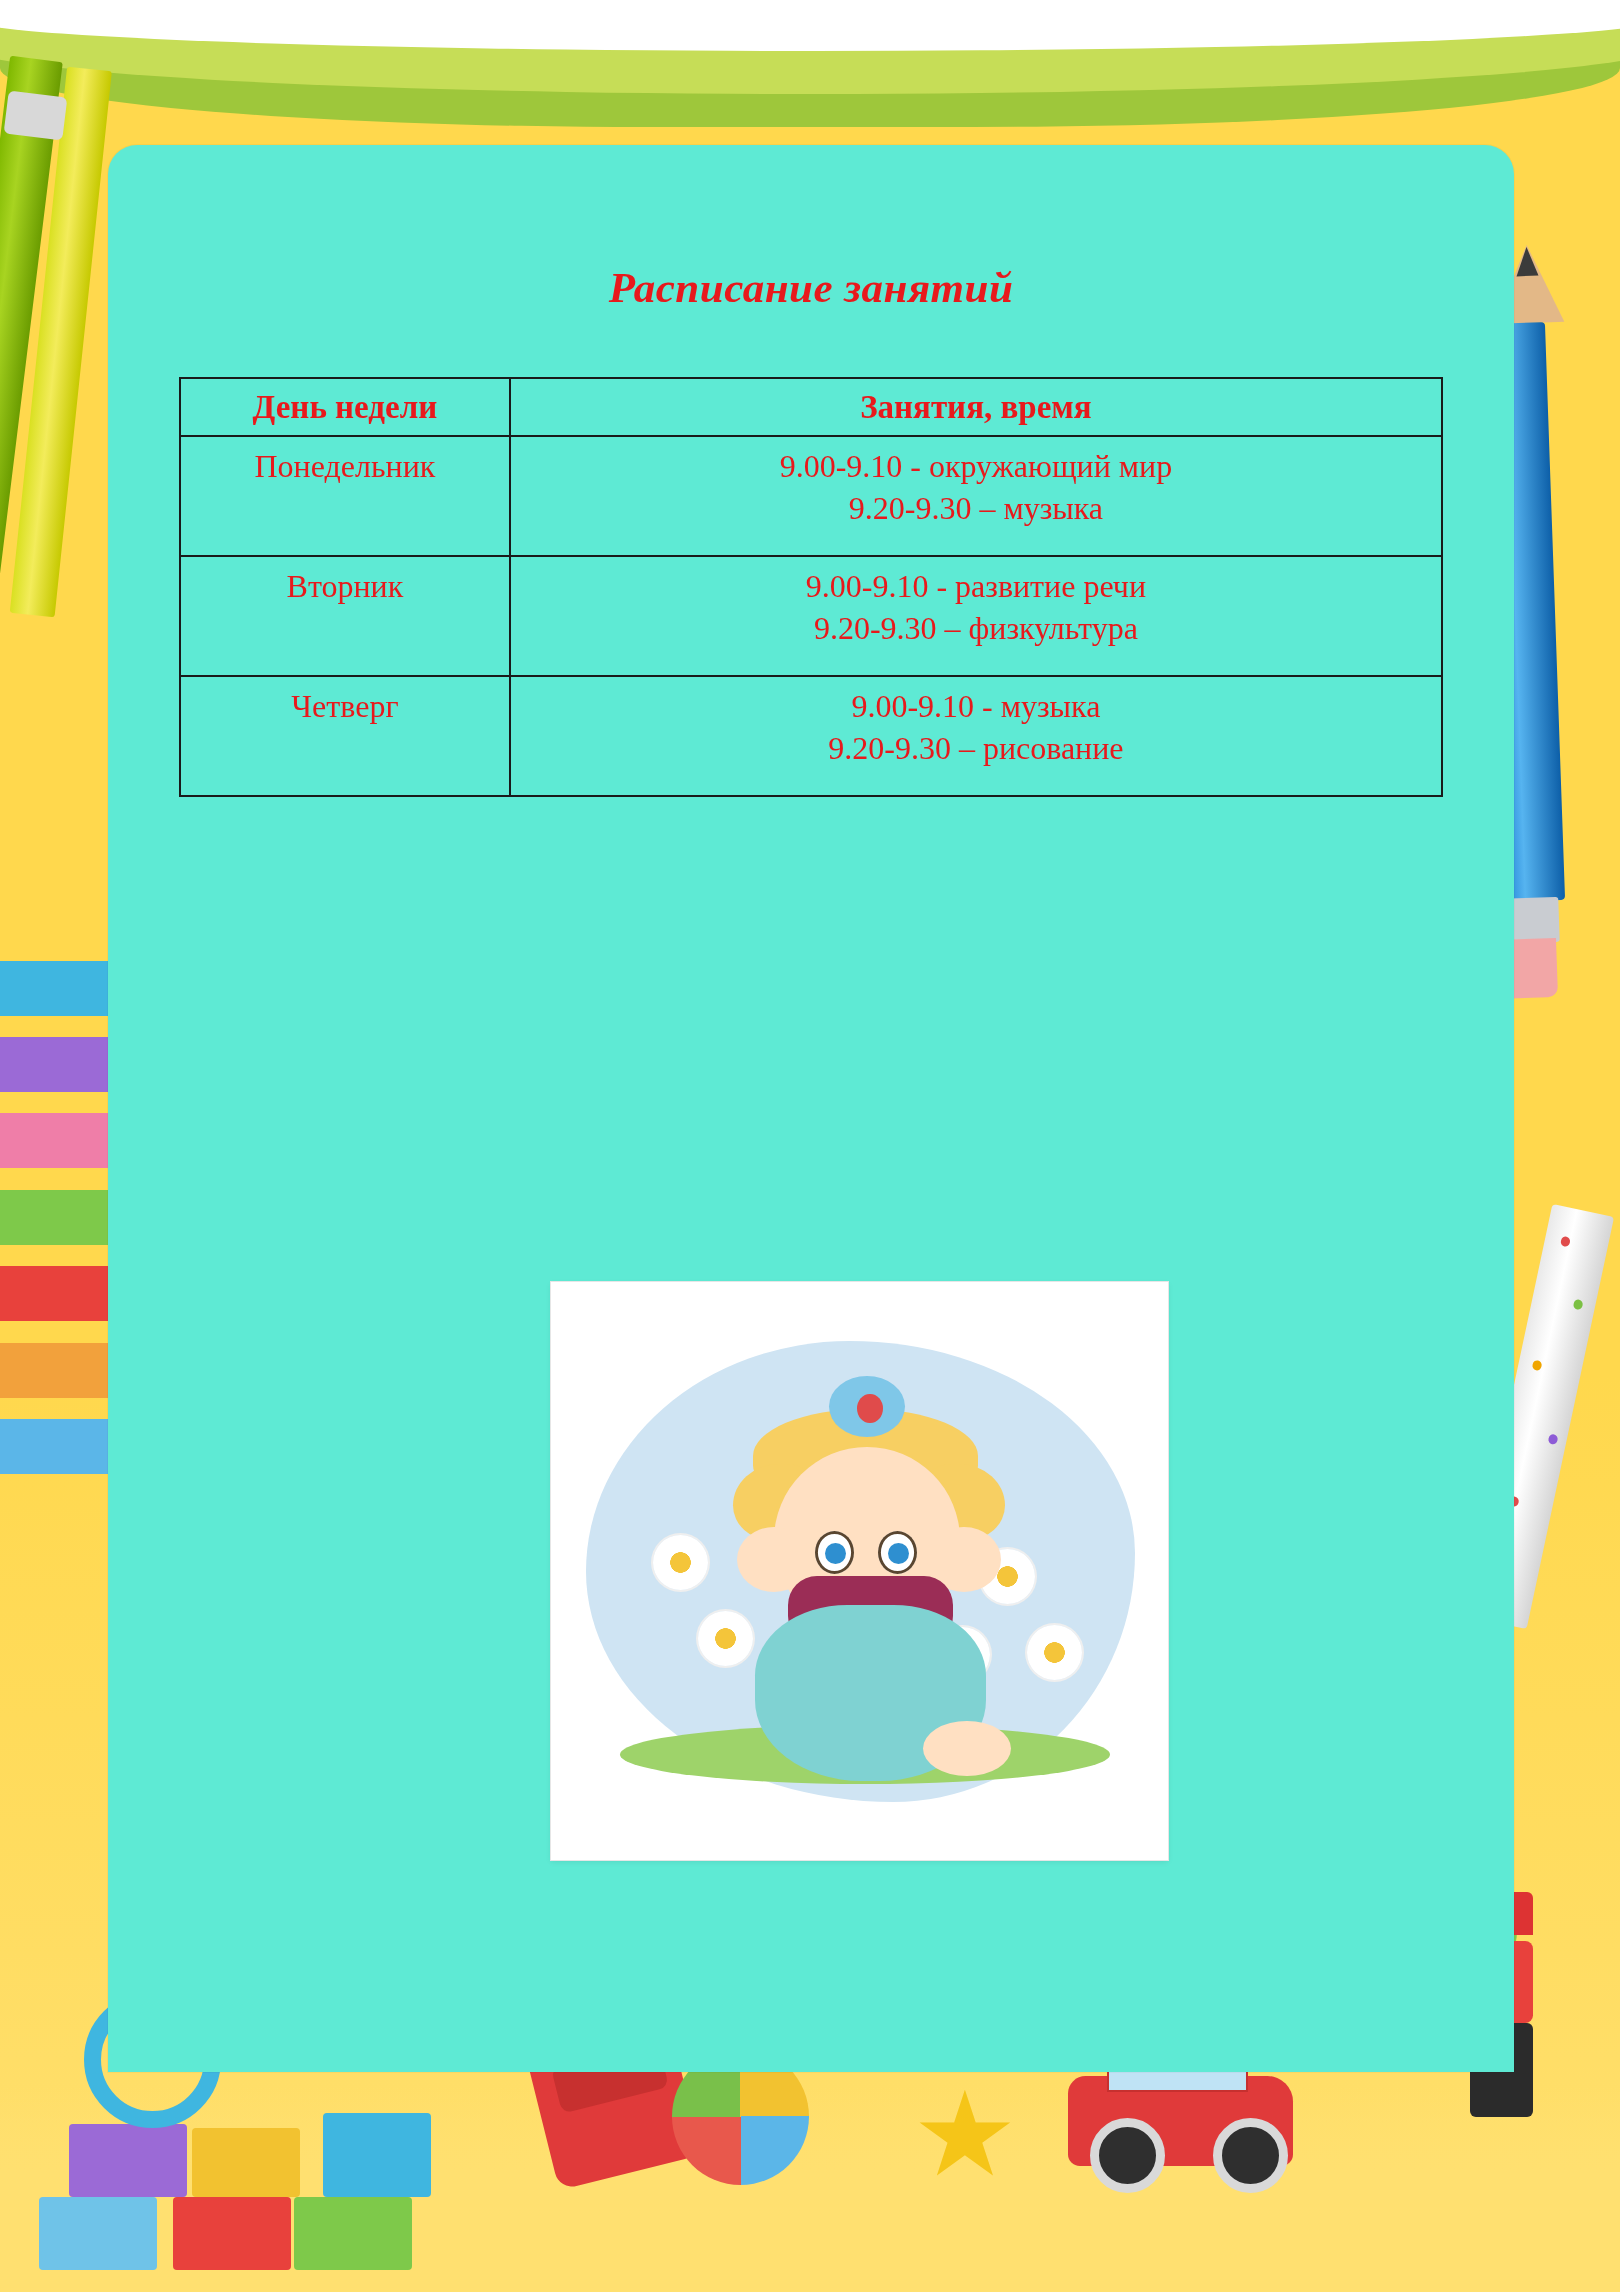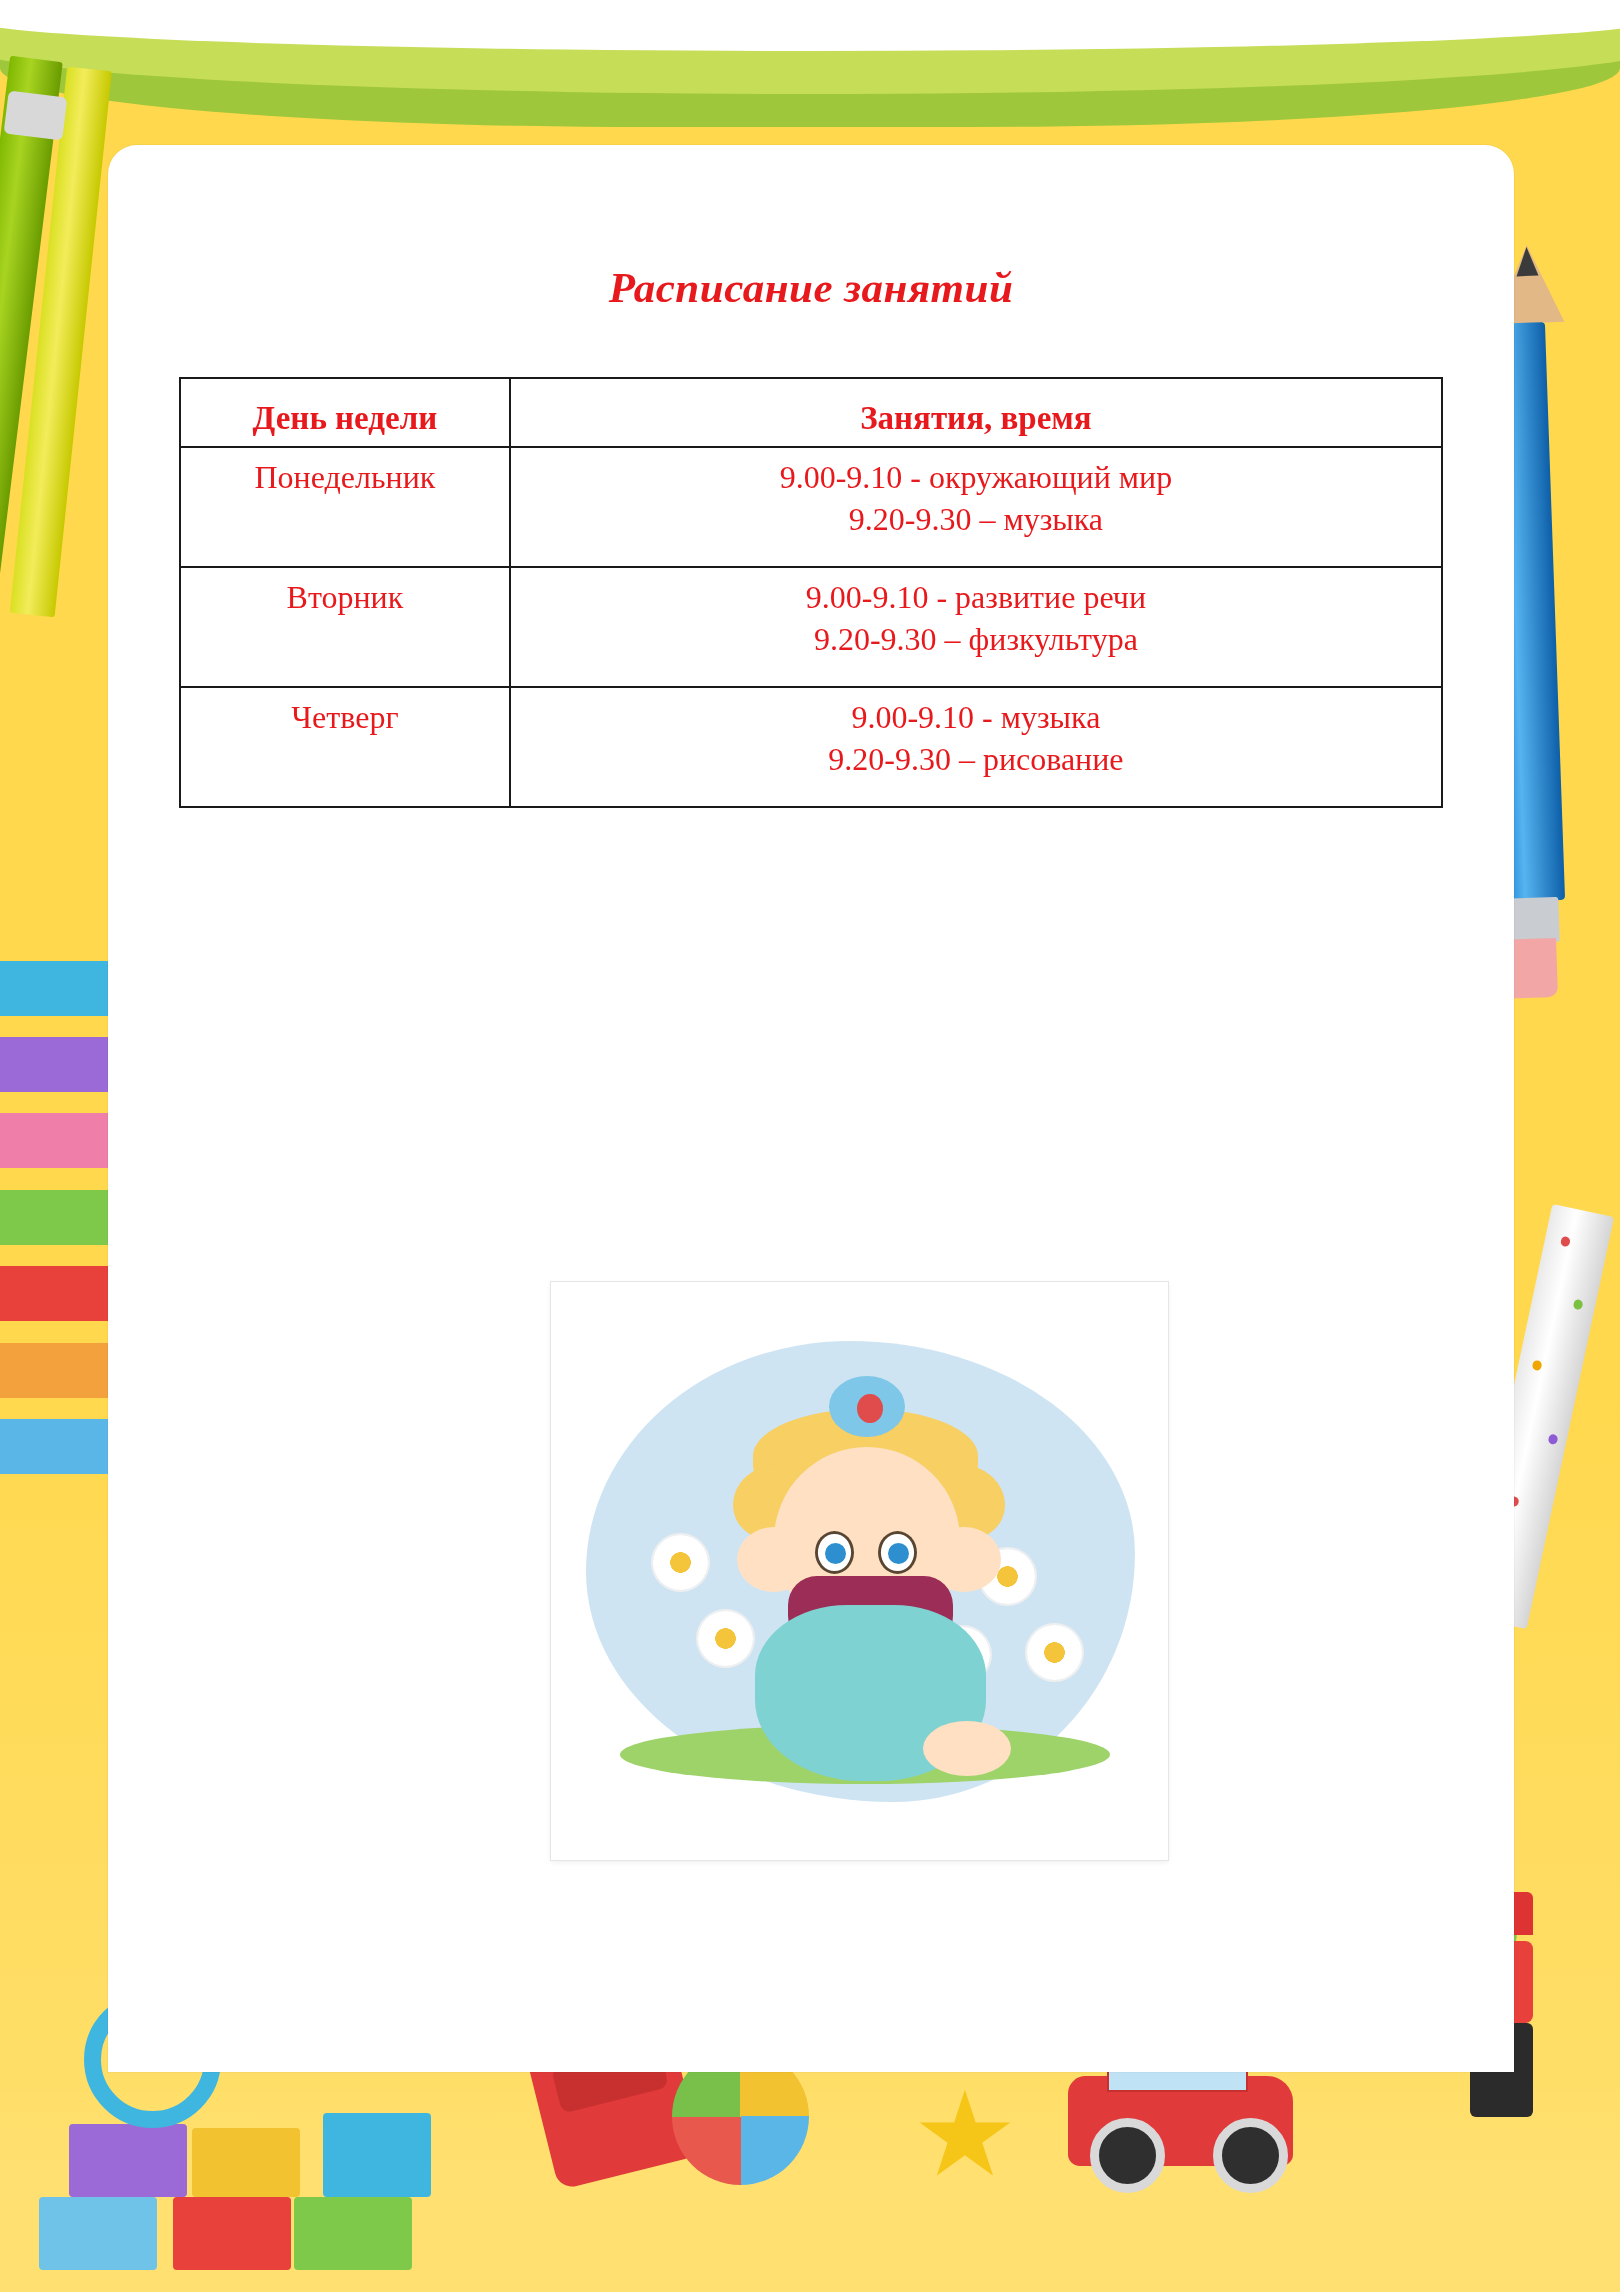--- a/index.html
+++ b/index.html
@@ -145,21 +145,21 @@
     position: absolute; border-radius: 3.9px;
   }
 
   
   .page {
     position: absolute;
     left: 108px;
     top: 145px;
     width: 1406px;
     height: 1927px;
-    background: #ffffff;
+    background: #5eead4;
     border-top-left-radius: 29px;
     border-top-right-radius: 29px;
     box-shadow: 0 0 0 1px rgba(0,0,0,0.03);
   }
 
   .doc-title {
     text-align: center;
     color: #e8191c;
     font-weight: bold;
     font-style: italic;
@@ -179,21 +179,21 @@
     color: #e8191c;
     text-align: center;
     vertical-align: top;
     padding: 7.8px 5.9px 25.5px 5.9px;
     font-size: 32px;
     line-height: 1.32;
   }
   table.schedule th {
     font-weight: bold;
     padding-bottom: 5.9px;
-    padding-top: 18px;
+    padding-top: 7px;
     font-size: 33px;
   }
   table.schedule .col-day { width: 316px; }
 
   .cell-lines span { display: block; }
 
   .photo-frame {
     position: absolute;
     left: 443px;
     top: 1137px;

